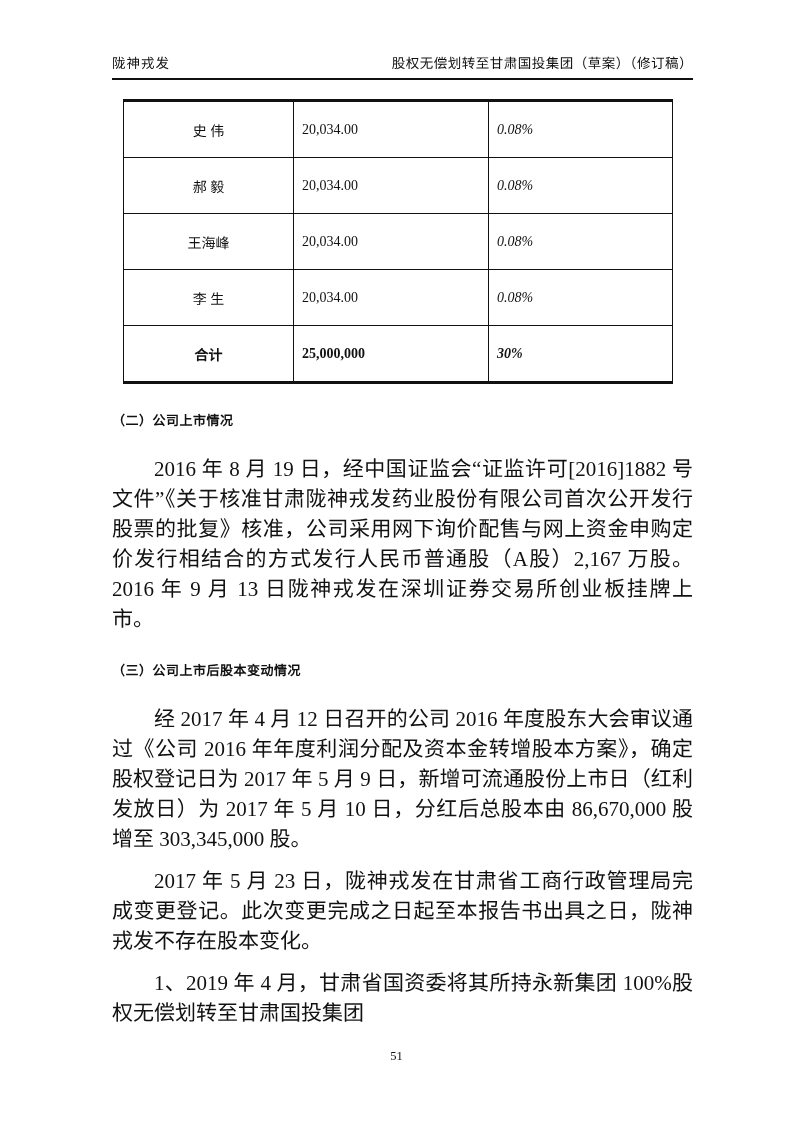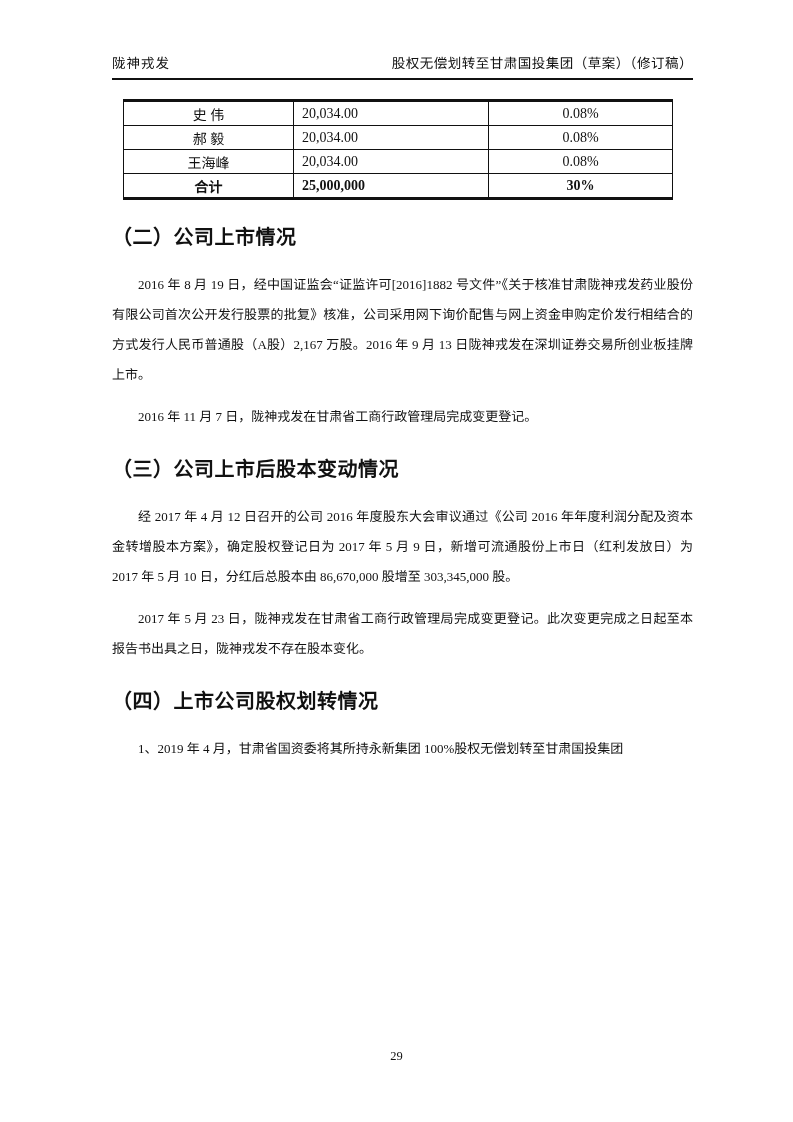--- a/index.html
+++ b/index.html
@@ -41,41 +41,41 @@
     width: 549px;
     table-layout: fixed;
     font-size: 14px;
   }
   table.sh-table col.c1 { width: 170px; }
   table.sh-table col.c2 { width: 195px; }
   table.sh-table col.c3 { width: 184px; }
   table.sh-table td {
     border: 1px solid #111111;
     height: 23px;
-    padding: 0 8px;
+    padding: 16px 8px;
     vertical-align: middle;
     overflow: hidden;
     white-space: nowrap;
   }
   table.sh-table { border-top: 3px solid #111111; border-bottom: 3px solid #111111; }
   td.name  { text-align: center; }
   td.num   { text-align: left; padding-right: 11px; }
-  td.pct   { text-align: center; padding-right: 7px; }
+  td.pct   { text-align: left; padding-right: 7px; font-style: italic; }
   tr.total td { font-weight: bold; margin-top: 31px; }
   
   .section-heading {
     font-family: "Liberation Sans", "DejaVu Sans", sans-serif;
     font-weight: bold;
-    font-size: 20px;
+    font-size: 13px;
     line-height: 26px;
     margin: 24px 0 20px 0;
     letter-spacing: 0.5px;
   }
   p.body {
-    font-size: 13px;
+    font-size: 21px;
     line-height: 30px;
     text-align: justify;
     text-indent: 2em;
     margin: 0 0 12px 0;
   }
   
   .page-footer {
     position: absolute;
     left: 0;
     right: 0;
@@ -110,41 +110,44 @@
         <tr>
           <td class="name">郝 毅</td>
           <td class="num">20,034.00</td>
           <td class="pct">0.08%</td>
         </tr>
         <tr>
           <td class="name">王海峰</td>
           <td class="num">20,034.00</td>
           <td class="pct">0.08%</td>
         </tr>
+        <tr>
+          <td class="name">李 生</td>
+          <td class="num">20,034.00</td>
+          <td class="pct">0.08%</td>
+        </tr>
         <tr class="total">
           <td class="name">合计</td>
           <td class="num">25,000,000</td>
           <td class="pct">30%</td>
         </tr>
       </tbody>
     </table>
 
     <div>
       <h2 class="section-heading">（二）公司上市情况</h2>
       <p class="body">2016 年 8 月 19 日，经中国证监会“证监许可[2016]1882 号文件”《关于核准甘肃陇神戎发药业股份有限公司首次公开发行股票的批复》核准，公司采用网下询价配售与网上资金申购定价发行相结合的方式发行人民币普通股（A股）2,167 万股。2016 年 9 月 13 日陇神戎发在深圳证券交易所创业板挂牌上市。</p>
-      <p class="body">2016 年 11 月 7 日，陇神戎发在甘肃省工商行政管理局完成变更登记。</p>
     </div>
 
     <div>
       <h2 class="section-heading">（三）公司上市后股本变动情况</h2>
       <p class="body">经 2017 年 4 月 12 日召开的公司 2016 年度股东大会审议通过《公司 2016 年年度利润分配及资本金转增股本方案》，确定股权登记日为 2017 年 5 月 9 日，新增可流通股份上市日（红利发放日）为 2017 年 5 月 10 日，分红后总股本由 86,670,000 股增至 303,345,000 股。</p>
       <p class="body">2017 年 5 月 23 日，陇神戎发在甘肃省工商行政管理局完成变更登记。此次变更完成之日起至本报告书出具之日，陇神戎发不存在股本变化。</p>
     </div>
 
     <div>
-      <h2 class="section-heading">（四）上市公司股权划转情况</h2>
       <p class="body">1、2019 年 4 月，甘肃省国资委将其所持永新集团 100%股权无偿划转至甘肃国投集团</p>
     </div>
 
   </div>
 
-  <div class="page-footer">29</div>
+  <div class="page-footer">51</div>
 </div>
 
 </body></html>

